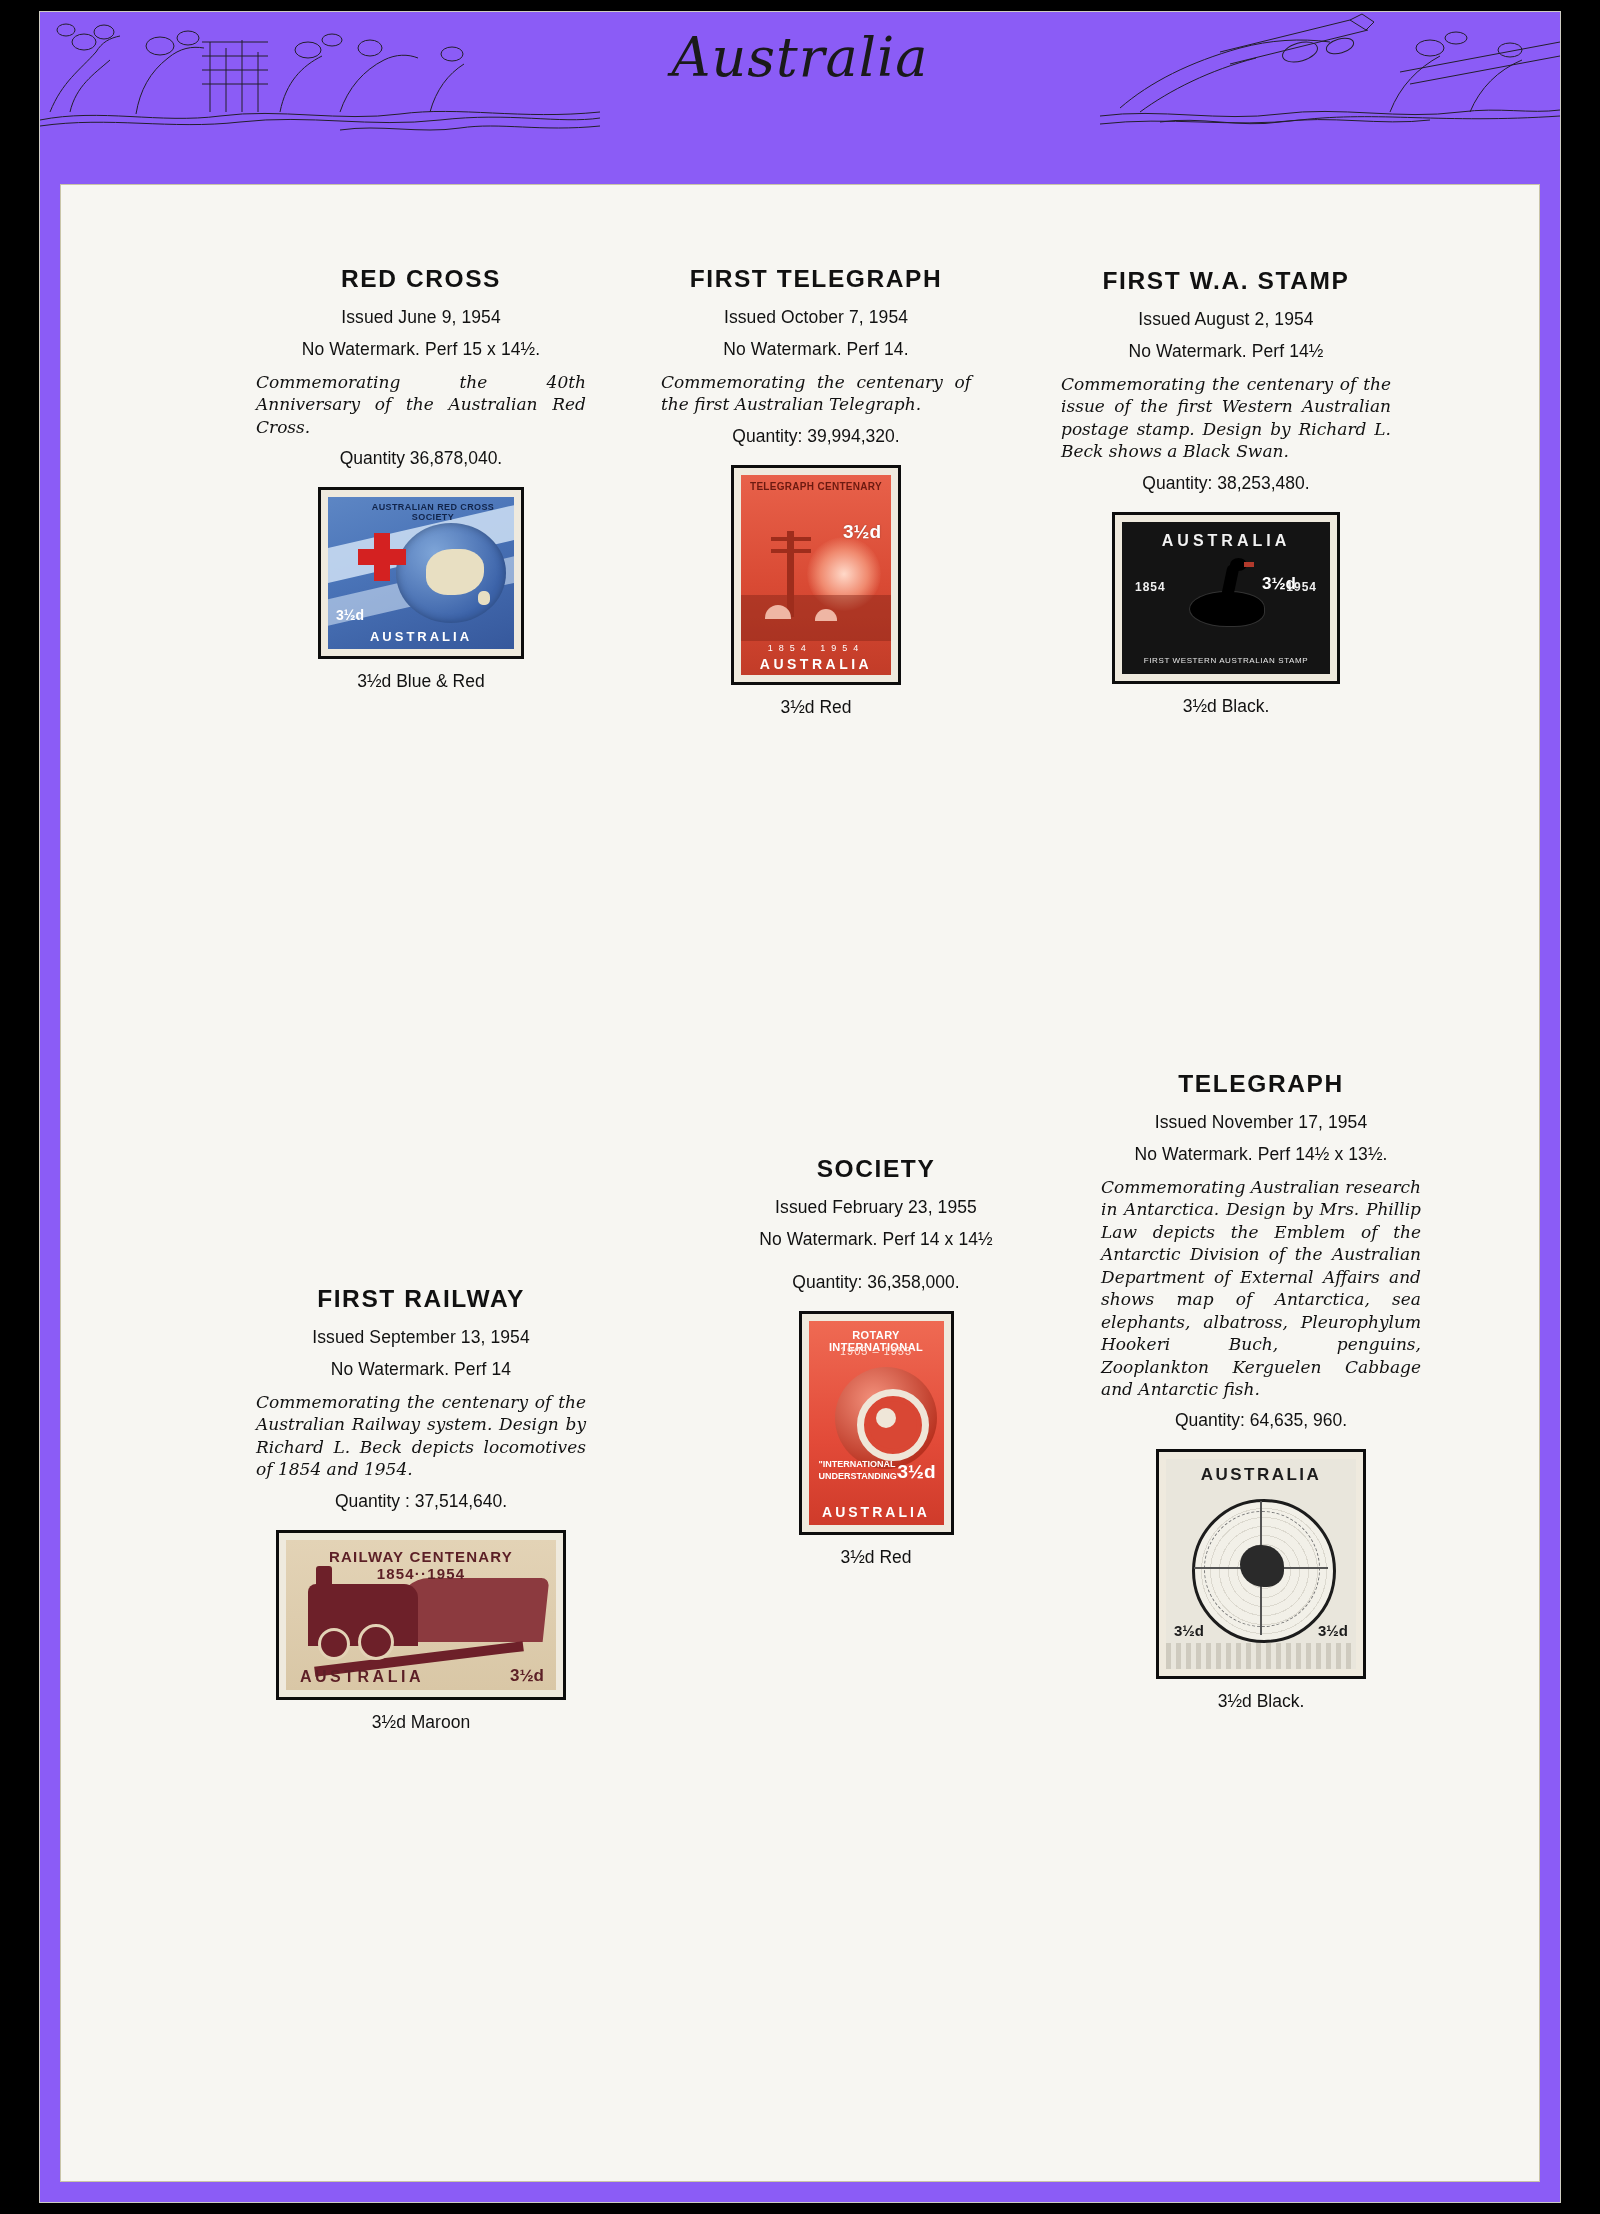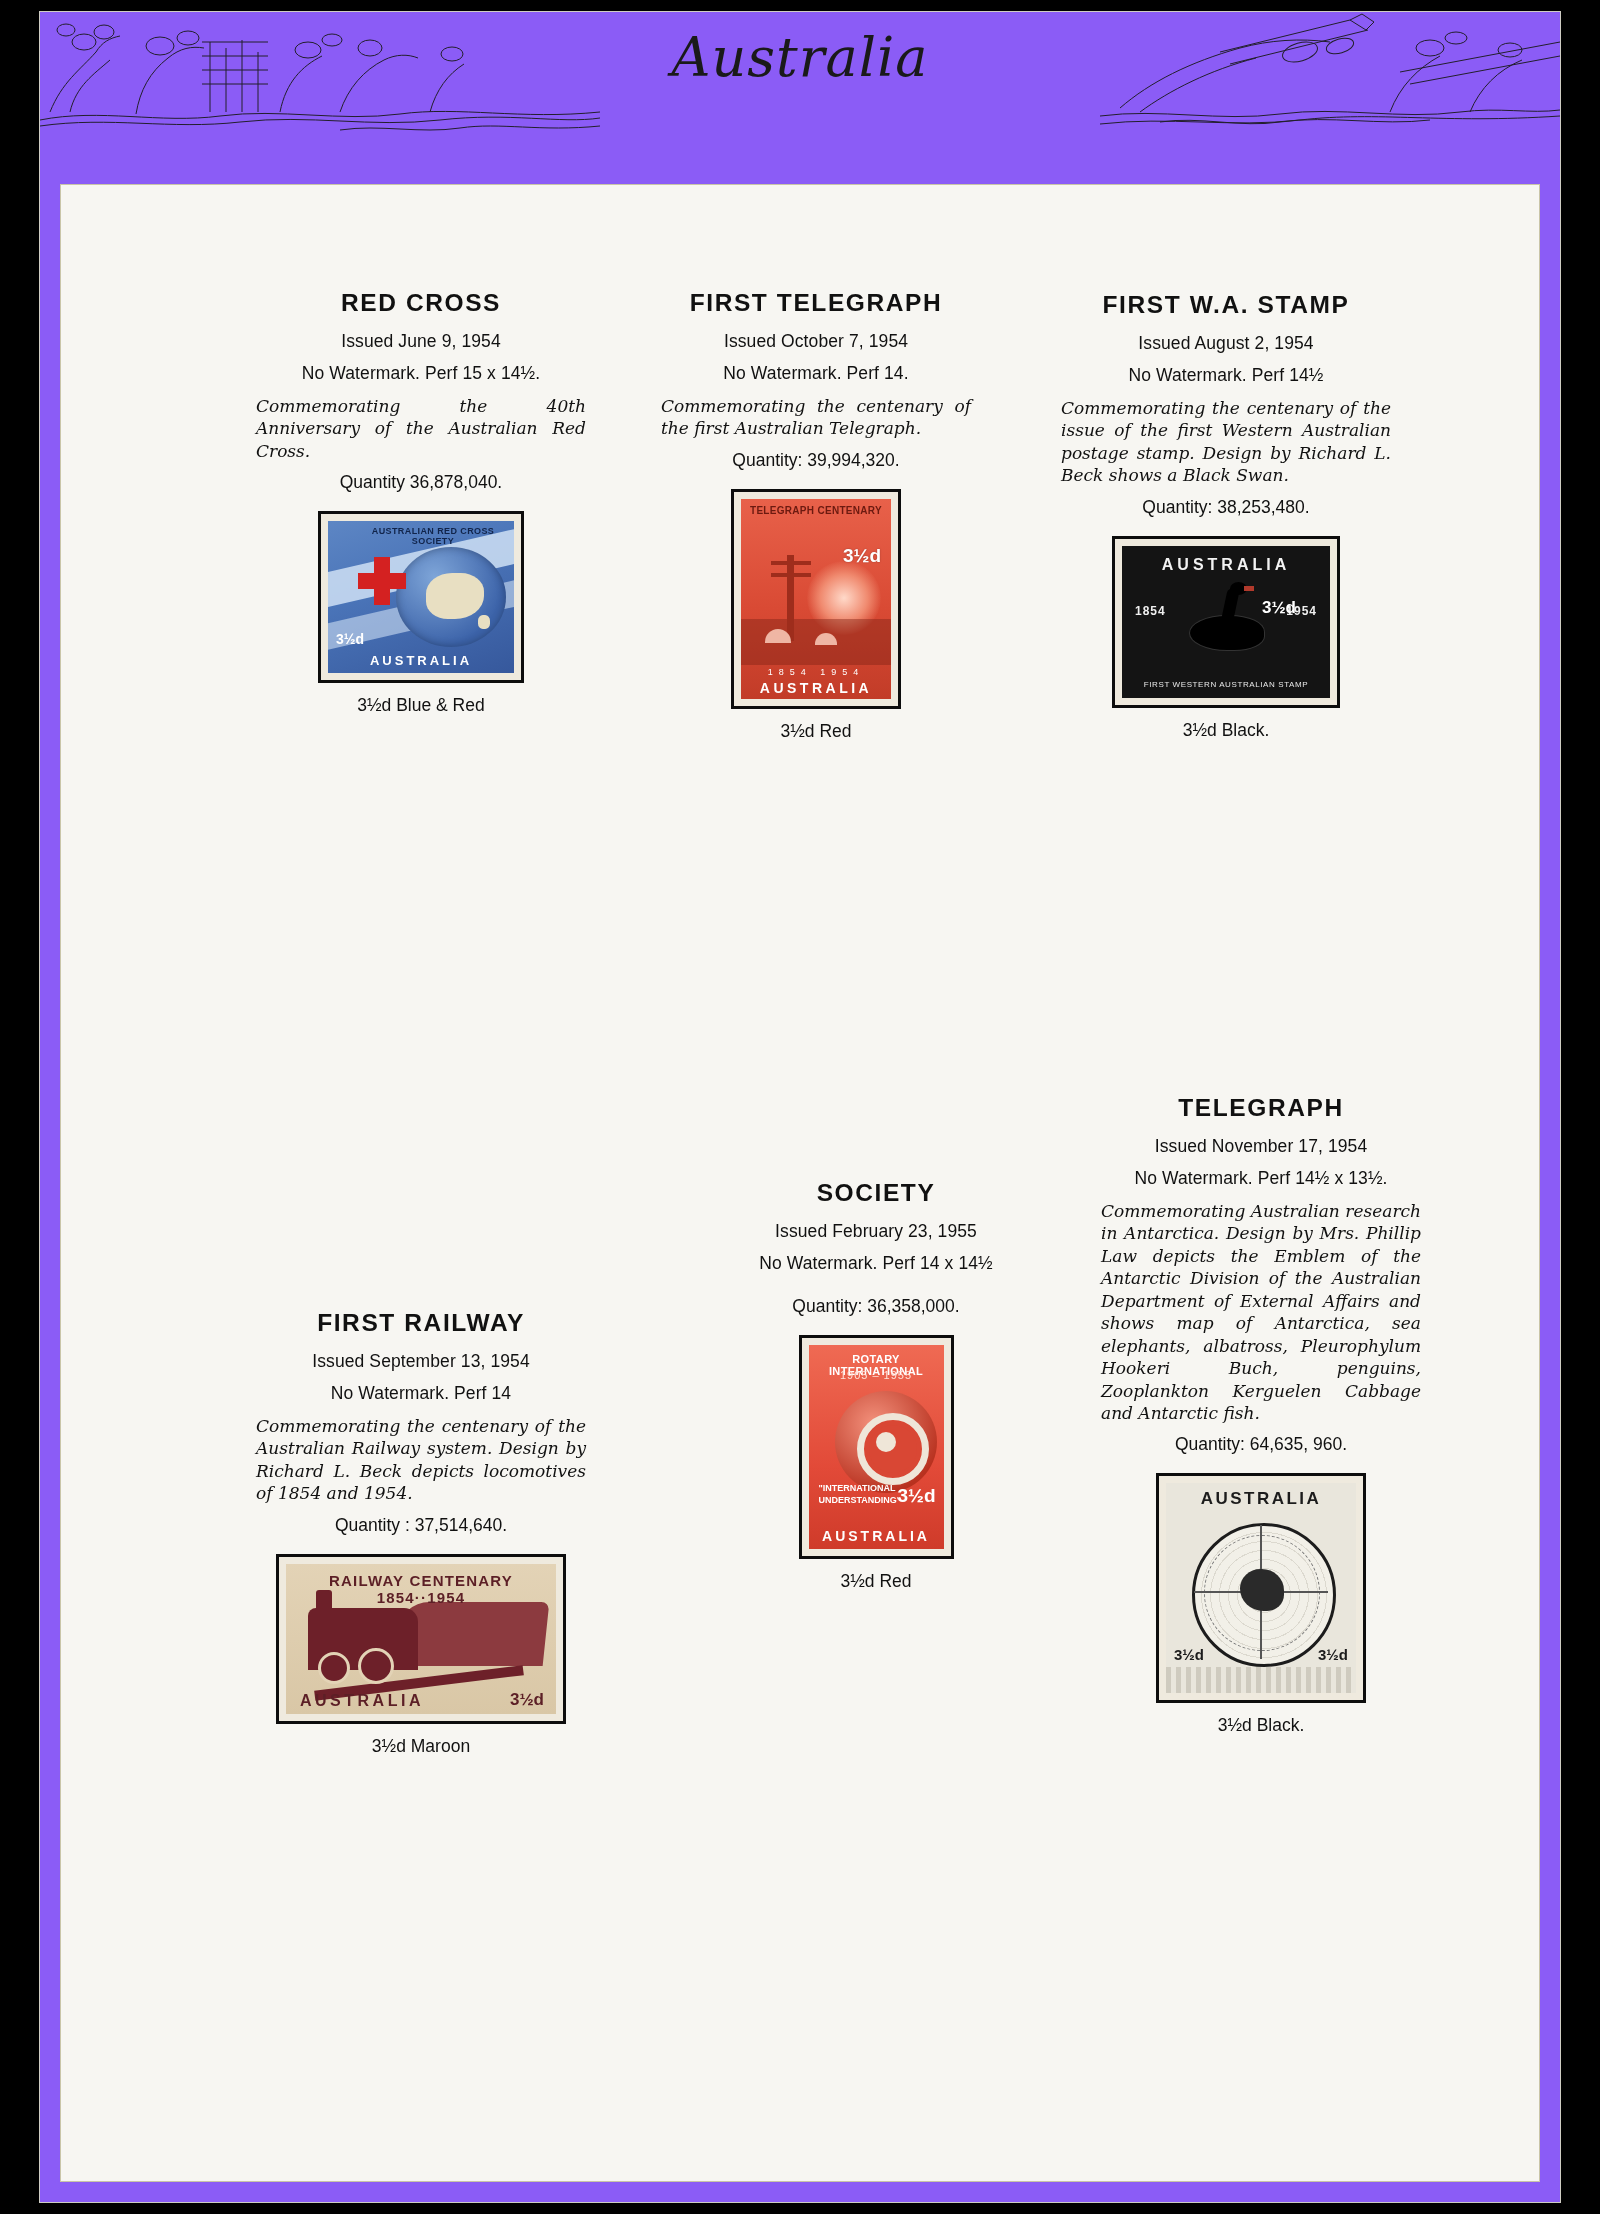--- a/index.html
+++ b/index.html
@@ -67,21 +67,20 @@
 
   .sheet {
     position: absolute;
     inset: 0;
   }
 
   
   .entry {
     position: absolute;
     box-sizing: border-box;
-    margin-top: 24px;
   }
   .entry h2 {
     margin: 0 0 14px 0;
     font-size: 24.5px;
     font-weight: bold;
     letter-spacing: 1.6px;
     text-align: center;
     color: #111;
   }
   .line {

